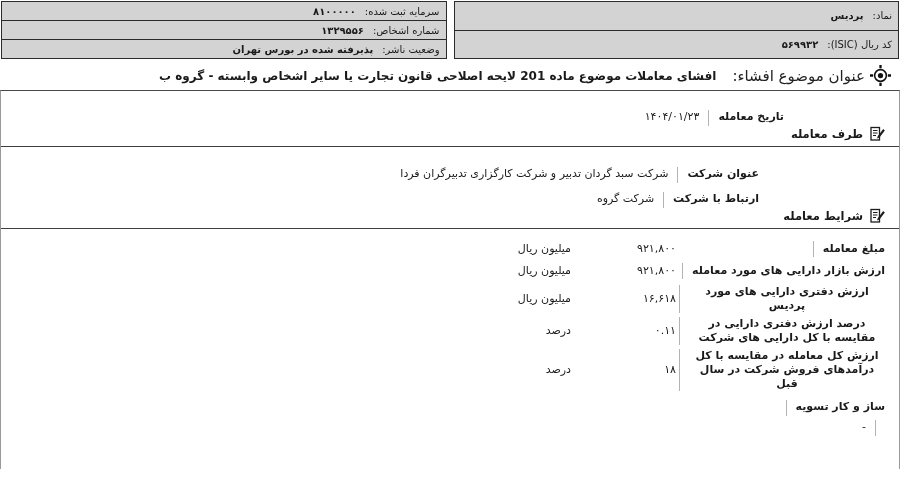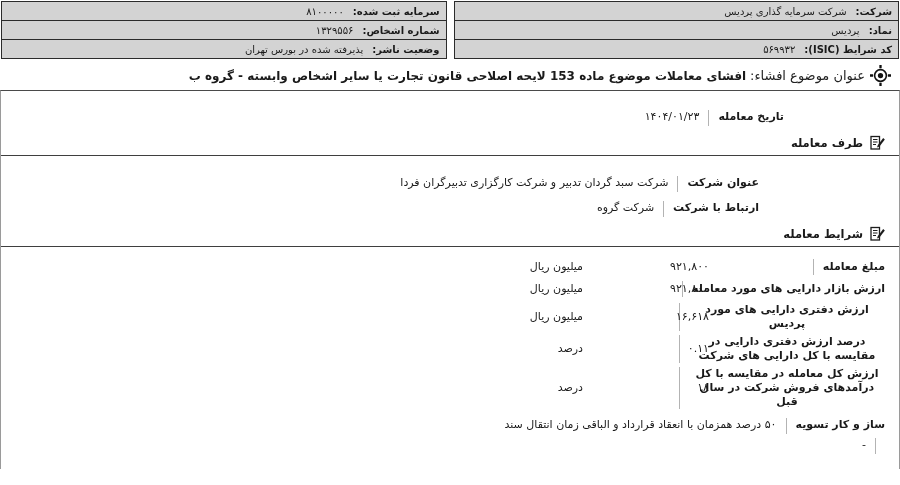--- a/index.html
+++ b/index.html
@@ -23,49 +23,48 @@
   }
   table.info-table td {
     background: #d3d3d3;
     border: 1px solid #2b2b2b;
     font-size: 10px;
     height: 19px;
     padding: 1px 6px;
     white-space: nowrap;
     overflow: hidden;
   }
-  .cell-label { font-weight: bold; }
-  .cell-value { margin-right: 9px; font-weight: normal; }
+  .cell-label { font-weight: normal; }
+  .cell-value { margin-right: 9px; font-weight: bold; }
   
   .title-row {
     display: flex;
     align-items: center;
     padding: 0 9px 0 0;
     margin-top: 6px;
     height: 21px;
   }
   .bullseye { width: 21px; height: 21px; flex: 0 0 auto; margin-left: 5px; display:inline-flex; }
-  .title-prefix { font-size: 13px; color: #222; margin-left: 4px; white-space: nowrap; }
+  .title-prefix { font-size: 15px; color: #222; margin-left: 16px; white-space: nowrap; }
   .title-text  { font-size: 12px; font-weight: bold; white-space: nowrap; }
   
   .content-box {
     margin-top: 4px;
     height: 379px;
     border-top: 1px solid #4a4a4a;
     border-right: 1px solid #9a9a9a;
     border-left: 1px solid #9a9a9a;
     padding: 18px 14px 0 10px;
     position: relative;
   }
   .sec-hdr {
     display: flex;
     align-items: center;
     font-size: 11.5px;
     font-weight: bold;
-    margin-top: 9px;
   }
   .note-icon { width: 16px; height: 16px; margin-left: 6px; display: inline-flex; }
   .hrule {
     border-top: 1px solid #3f3f3f;
     margin: 4px -14px 0 -10px;
   }
   .frow {
     position: relative;
     display: flex;
     align-items: flex-start;
@@ -80,28 +79,28 @@
     align-self: stretch;
     background: #b3b3b3;
     margin: 0 9px;
     flex: 0 0 auto;
   }
   .frow .val { font-weight: normal; }
   
   .measure { align-items: center; }
   .measure .val-num {
     position: absolute;
-    right: 176px;
+    right: 209px;
     top: 50%;
     transform: translateY(-50%);
     white-space: nowrap;
   }
   .measure .val-unit {
     position: absolute;
-    right: 302px;
+    right: 314px;
     top: 50%;
     transform: translateY(-50%);
     white-space: nowrap;
   }
   
   .indent-date  { padding-right: 101px; margin-top: 1px; }
   .indent-party { padding-right: 126px; }
   .gap20 { margin-top: 20px; }
   .gap12 { margin-top: 12px; }
   .gap6  { margin-top: 6px; }
@@ -111,28 +110,25 @@
   .twoline { min-height: 28px; }
 </style>
 </head>
 <body>
 
 <div class="page">
 
   <div class="header-tables">
     <table class="info-table">
       <tbody>
-          <tr>
-            <td><span class="cell-label">شرکت:</span><span class="cell-value">شرکت سرمایه گذاری پردیس</span></td>
-          </tr>
       <tr>
             <td><span class="cell-label">نماد:</span><span class="cell-value">پردیس</span></td>
           </tr>
       <tr>
-            <td><span class="cell-label">کد شرایط (ISIC):</span><span class="cell-value">۵۶۹۹۳۲</span></td>
+            <td><span class="cell-label">کد ریال (ISIC):</span><span class="cell-value">۵۶۹۹۳۲</span></td>
           </tr>
     </tbody>
       </table>
     <table class="info-table">
       <tbody>
           <tr>
             <td><span class="cell-label">سرمایه ثبت شده:</span><span class="cell-value">۸۱۰۰۰۰۰</span></td>
           </tr>
       <tr>
             <td><span class="cell-label">شماره اشخاص:</span><span class="cell-value">۱۳۲۹۵۵۶</span></td>
@@ -146,21 +142,21 @@
 
   <div class="title-row">
     <span class="bullseye">
       <svg viewBox="0 0 20 20" width="21" height="21">
         <circle cx="10" cy="10" r="5.6" fill="none" stroke="#111" stroke-width="1.5"></circle>
         <circle cx="10" cy="10" r="2.5" fill="#111"></circle>
         <path d="M0 10 h3 M17 10 h3 M10 0 v3 M10 17 v3" stroke="#111" stroke-width="2.2"></path>
       </svg>
     </span>
     <span class="title-prefix">عنوان موضوع افشاء:</span>
-    <span class="title-text">افشای معاملات موضوع ماده 153 لایحه اصلاحی قانون تجارت یا سایر اشخاص وابسته - گروه ب</span>
+    <span class="title-text">افشای معاملات موضوع ماده 201 لایحه اصلاحی قانون تجارت یا سایر اشخاص وابسته - گروه ب</span>
   </div>
 
   <div class="content-box">
 
     <div class="frow indent-date">
       <span class="lbl">تاریخ معامله</span>
       <span class="vdiv"></span>
       <span class="val">۱۴۰۴/۰۱/۲۳</span>
     </div>
 
@@ -225,21 +221,20 @@
     </div>
     <div class="frow terms measure twoline gap4">
       <span class="lbl">ارزش کل معامله در مقایسه با کل درآمدهای فروش شرکت در سال قبل</span>
       <span class="vdiv"></span>
       <span class="val-num">۱۸</span>
       <span class="val-unit">درصد</span>
     </div>
     <div class="frow terms gap9">
       <span class="lbl">ساز و کار تسویه</span>
       <span class="vdiv"></span>
-      <span class="val">۵۰ درصد همزمان با انعقاد قرارداد و الباقی زمان انتقال سند</span>
     </div>
     <div class="frow terms gap4">
       <span class="vdiv"></span>
       <span class="val">-</span>
     </div>
 
   </div>
 </div>
 
 </body></html>

